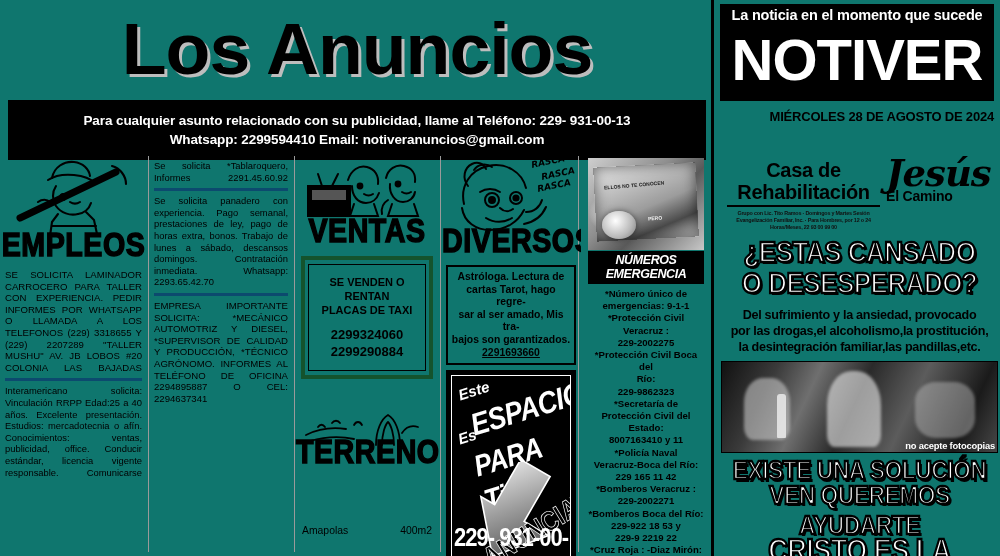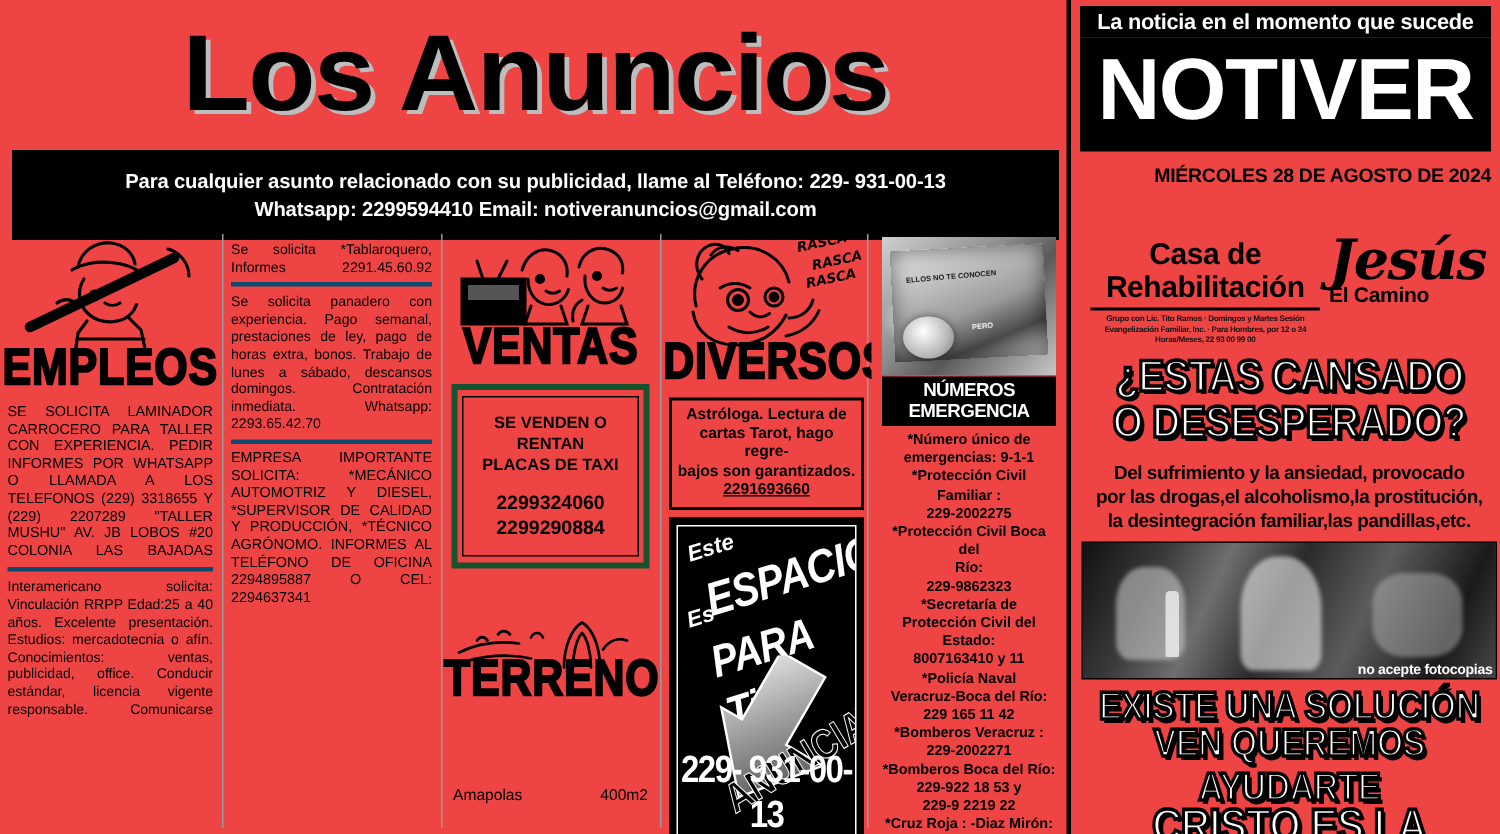--- a/index.html
+++ b/index.html
@@ -3,21 +3,21 @@
 <meta charset="utf-8">
 <style>
   * { box-sizing: border-box; margin: 0; padding: 0; }
   html, body {
     width: 1000px; height: 556px;
     background: #fff;
     font-family: "Liberation Sans", sans-serif;
     color: #000;
     overflow: hidden;
   }
-  .page { position: relative; width: 1000px; height: 556px; background:#ef4444; }
+  .page { position: relative; width: 1000px; height: 556px; background:#0f766e; }
 
   
   .masthead {
     position: absolute; left: 0; top: 0; width: 714px; height: 152px;
     border-right: 3px solid #000;
   }
   .masthead-title {
     position: absolute; left: 0; top: 6px; width: 714px;
     text-align: center;
     font-family: "Liberation Sans", sans-serif;
@@ -183,21 +183,21 @@
     color: #f2f2f2; transform: rotate(-5deg);
   }
   .emerg-photo .lens {
     position: absolute; left: 12%; top: 58%; width: 34px; height: 28px;
     border-radius: 50%; background: radial-gradient(circle at 40% 35%, #fff, #b9b9b9 60%, #777);
     box-shadow: 0 0 6px rgba(0,0,0,.5);
   }
   .emerg-title {
     background: #000; color: #fff; text-align: center;
     font-size: 12.5px; font-weight: bold; padding: 2px 0 3px;
-    letter-spacing: -0.4px; margin-top: 1px;
+    letter-spacing: -0.4px; margin-top: 1px; font-style: italic;
   }
   .emerg-list {
     text-align: center; font-size: 9.6px; font-weight: bold;
     line-height: 12.2px; padding-top: 4px;
   }
 
   
   .rehab { position: relative; width: 289px; height: 404px; padding: 3px 5px 0 7px; overflow: hidden; }
   .rehab-top { display: flex; align-items: flex-start; }
   .rehab-head { flex: 1; padding-top: 4px; }
@@ -381,20 +381,21 @@
             <text x="96" y="24" transform="rotate(-12 96 24)">RASCA</text>
             <text x="92" y="36" transform="rotate(-12 92 36)">RASCA</text>
           </g>
         </svg>
         <div class="section-word">DIVERSOS</div>
       </div>
 
       <div class="tarot-box">
         <div class="tarot-line">Astróloga. Lectura de</div>
         <div class="tarot-line">cartas Tarot, hago regre-</div>
+        <div class="tarot-line">sar al ser amado, Mis tra-</div>
         <div class="tarot-line">bajos son garantizados.</div>
         <div class="tarot-line tarot-phone">2291693660</div>
       </div>
 
       <div class="espacio">
         <div class="esp-inner">
           <div class="esp-t1">Este</div>
           <div class="esp-t2">ESPACIO</div>
           <div class="esp-t3">Es</div>
           <div class="esp-t4">PARA Ti</div>
@@ -419,21 +420,21 @@
         <div class="pap"></div>
         <div class="txt1">ELLOS NO TE CONOCEN</div>
         <div class="txt2">PERO</div>
         <div class="lens"></div>
       </div>
       <div class="emerg-title">NÚMEROS EMERGENCIA</div>
       <div class="emerg-list">
         <div>*Número único de</div>
         <div>emergencias: 9-1-1</div>
         <div>*Protección Civil</div>
-        <div>Familiar :</div>
+        <div>Veracruz :</div>
         <div>229-2002275</div>
         <div>*Protección Civil Boca del</div>
         <div>Río:</div>
         <div>229-9862323</div>
         <div>*Secretaría de</div>
         <div>Protección Civil del Estado:</div>
         <div>8007163410 y 11</div>
         <div>*Policía Naval</div>
         <div>Veracruz-Boca del Río:</div>
         <div>229 165 11 42</div>

